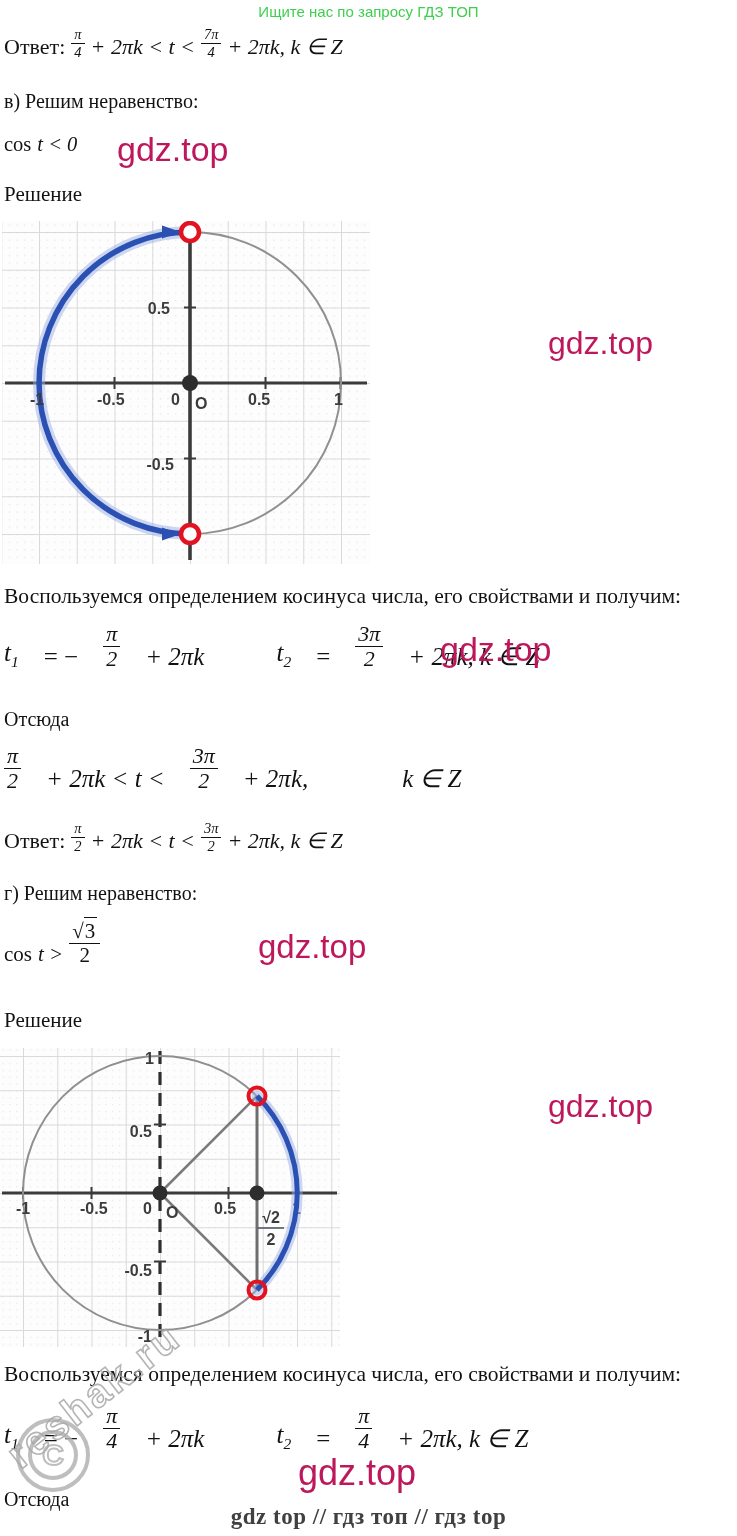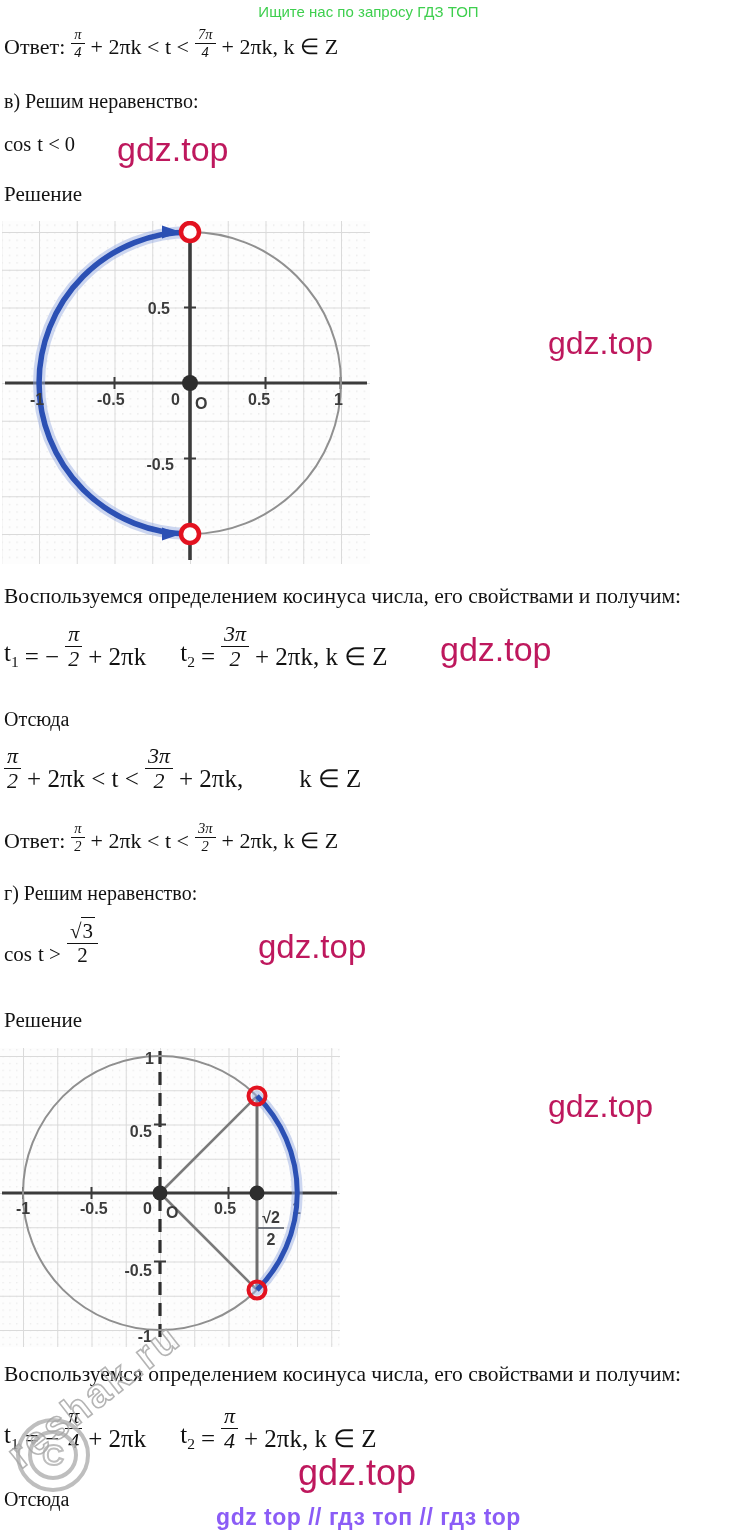--- a/index.html
+++ b/index.html
@@ -6,22 +6,22 @@
   .page{position:relative;width:737px;height:1536px;background:#ffffff;overflow:hidden;
         font-family:"Liberation Serif",serif;color:#121212;}
   .abs{position:absolute;}
   .sans{font-family:"Liberation Sans",sans-serif;}
   .promo{width:737px;text-align:center;font-size:15px;font-weight:400;}
   .footer{width:737px;text-align:center;font-size:23px;font-weight:600;letter-spacing:.5px;}
   .wm{font-family:"Liberation Sans",sans-serif;color:#be185d;font-size:33px;white-space:nowrap;}
   .body-line{font-size:20px;white-space:nowrap;}
   .math-line{display:flex;align-items:flex-end;font-size:22px;white-space:nowrap;}
   .math-line>*{margin-right:6px;}
-  .disp{font-size:25px;}
-  .it{}
+  .disp{font-size:25px;gap:19px;}
+  .it{font-style:italic;}
   .rm{font-style:normal;}
   sub{font-size:.62em;}
   .frac{display:inline-flex;flex-direction:column;align-items:center;line-height:1.1;
         font-style:italic;font-size:22px;}
   .frac .num{padding:0 3px;border-bottom:1.6px solid #111;}
   .frac .den{padding:0 3px;}
   .frac-sm{font-size:14.5px;line-height:1.15;}
   .frac-sm .num{border-bottom:1.2px solid #111;}
   .radbar{border-top:1.6px solid #111;padding:1px 2px 0 1px;}
   .gap{display:inline-block;}
@@ -229,21 +229,21 @@
         <span class="num">π</span>
         <span class="den">4</span>
       </span>
     <span class="it">+ 2πk, k ∈ Z</span>
   </div>
 
   <div class="abs wm" style="left:298px;top:1452px;font-size:36px;">gdz.top</div>
 
   <div class="abs body-line" style="left:4px;top:1488px;">Отсюда</div>
 
-  <div class="abs footer" style="top:1504px;left:0;color:#8b5cf6;font-family:Liberation Sans, sans-serif;">gdz top  //  гдз топ  //  гдз top</div>
+  <div class="abs footer" style="top:1504px;left:0;color:#404040;font-family:Liberation Serif, serif;">gdz top  //  гдз топ  //  гдз top</div>
 
   <div class="abs stamp" style="left:16px;top:1418px;">
     <div class="stamp-outer">
       <div class="stamp-inner">
         <span class="stamp-c">C</span>
       </div>
     </div>
   </div>
   <div class="abs stamp stamp-text" style="left:26px;top:1432px;">reshak.ru</div>
 

